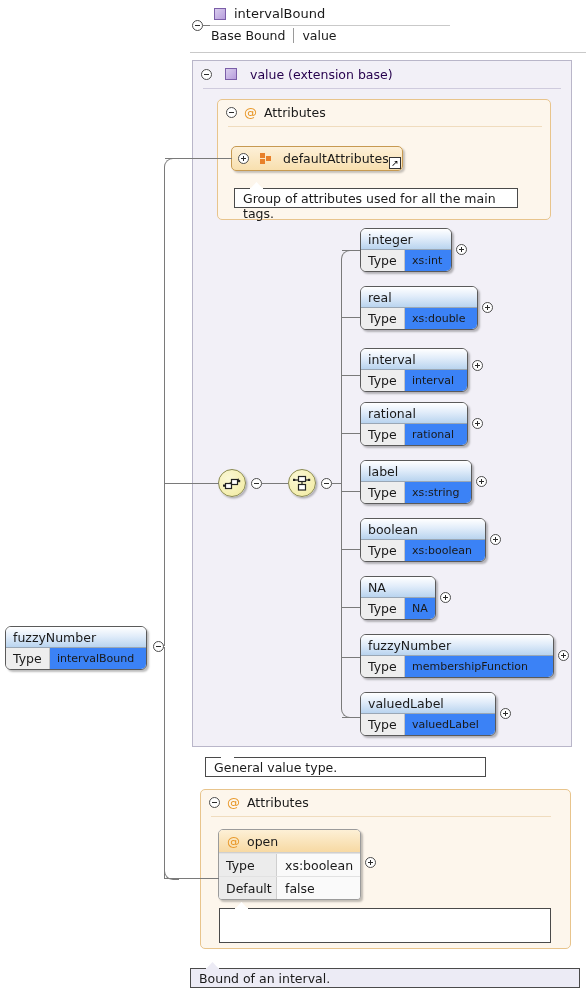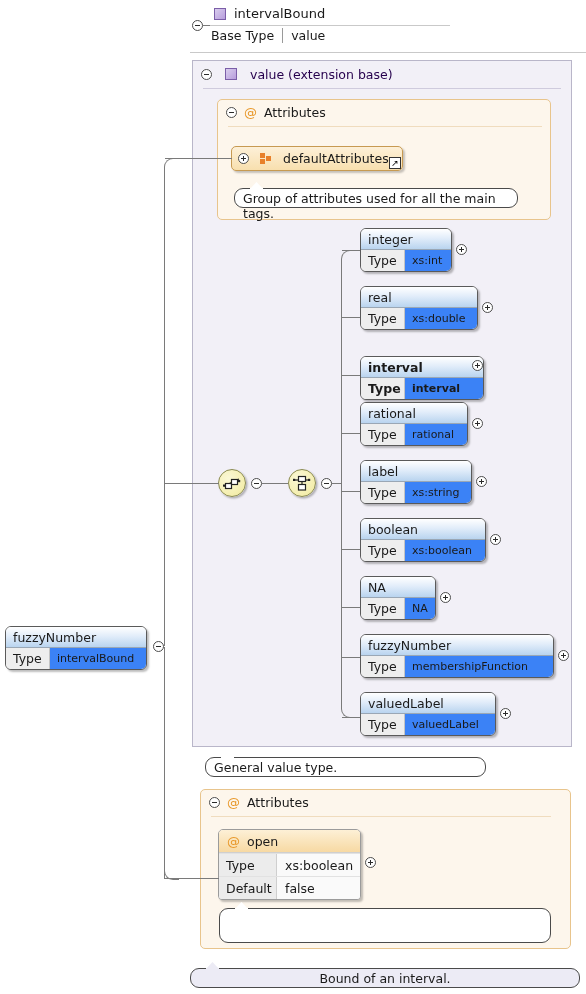--- a/index.html
+++ b/index.html
@@ -221,21 +221,21 @@
     box-shadow: 1.5px 1.5px 2px rgba(0,0,0,0.28);
     box-sizing: border-box;
   }
   .comp svg { position: absolute; left: 3px; top: 3px; }
 
   
   .note {
     position: absolute;
     box-sizing: border-box;
     border: 1px solid #4a4a4a;
-    border-radius: 9px;
+    border-radius: 0;
     background: #ffffff;
     font-size: 12.5px;
     color: #1a1a1a;
     padding: 2px 8px;
     line-height: 15px;
   }
   .note.lav { background: #ecebf5; }
   .note .tip {
     position: absolute;
     top: -7px;
@@ -277,21 +277,21 @@
 <div class="pm abs" style="left:192px; top:20px;"></div>
 <div class="hline" style="left:203px; top:25px; width:11px;"></div>
 
 <div class="abs" style="left:214px; top:6px; display:flex; align-items:center; gap:8px;">
   <span class="elem-sq"></span>
   <span style="font-size:13px;">intervalBound</span>
 </div>
 <div class="thin-rule" style="left:210px; top:25px; width:240px;"></div>
 
 <div class="basetype-row" style="left:211px; top:28px;">
-  <span>Base Type</span>
+  <span>Base Bound</span>
   <span class="bt-sep"></span>
   <span>value</span>
 </div>
 <div class="thin-rule" style="left:190px; top:52px; width:396px;"></div>
 
 <div class="panel" style="left:192px; top:60px; width:380px; height:687px;">
   <div class="panel-hdr" style="width:380px;">
     <span class="pm" style="position:relative; left:0; top:0;"></span>
     <span class="elem-sq"></span>
     <span>value (extension base)</span>
@@ -377,21 +377,21 @@
 
 <div class="node" style="left:360px; top:286px; width:118px;">
   <div class="node-title">real</div>
   <div class="node-row">
     <div class="node-cell-l" style="width:44px;">Type</div>
     <div class="node-cell-r">xs:double</div>
   </div>
 </div>
 <div class="pm plus abs" style="left:482px; top:302px;"></div>
 
-<div class="node" style="left:360px; top:356px; width:124px;font-weight:bold;">
+<div class="node" style="left:360px; top:348px; width:108px;">
   <div class="node-title">interval</div>
   <div class="node-row">
     <div class="node-cell-l" style="width:44px;">Type</div>
     <div class="node-cell-r">interval</div>
   </div>
 </div>
 <div class="pm plus abs" style="left:472px; top:360px;"></div>
 
 <div class="node" style="left:360px; top:402px; width:108px;">
   <div class="node-title">rational</div>
@@ -478,21 +478,21 @@
   </div>
 </div>
 <div class="pm plus abs" style="left:365px; top:857px;"></div>
 
 <div class="note" style="left:219px; top:908px; width:332px; height:35px;">
   <span class="tip" style="left:14px;"></span>
   <span class="tipline" style="left:13px;"></span>
   <span class="mask" style="left:15px; width:13px;"></span>
 </div>
 
-<div class="note lav" style="left:190px; top:968px; width:390px; height:20px;text-align:center;">
+<div class="note lav" style="left:190px; top:968px; width:390px; height:20px;">
   <span class="tip" style="left:14px;"></span>
   <span class="tipline" style="left:13px;"></span>
   <span class="mask" style="left:15px; width:13px;"></span>
   <span>Bound of an interval.</span>
 </div>
 
 <div class="node" style="left:5px; top:626px; width:142px;">
   <div class="node-title">fuzzyNumber</div>
   <div class="node-row">
     <div class="node-cell-l" style="width:44px;">Type</div>

